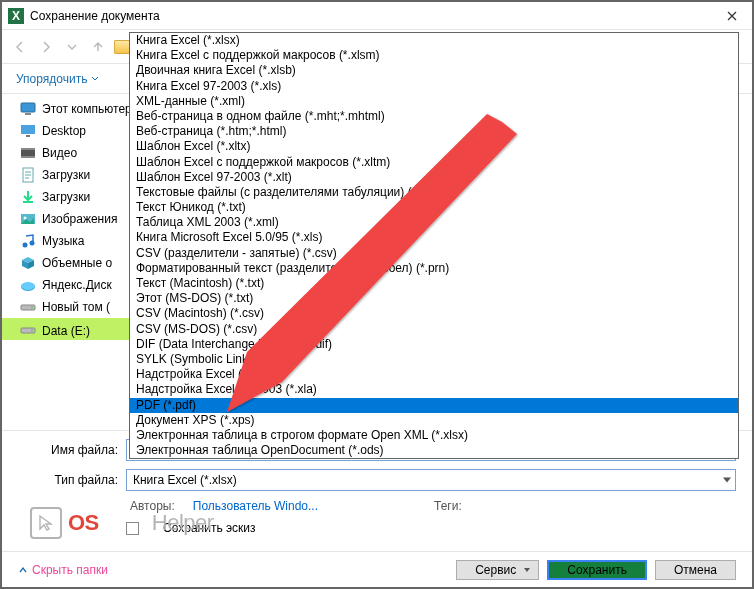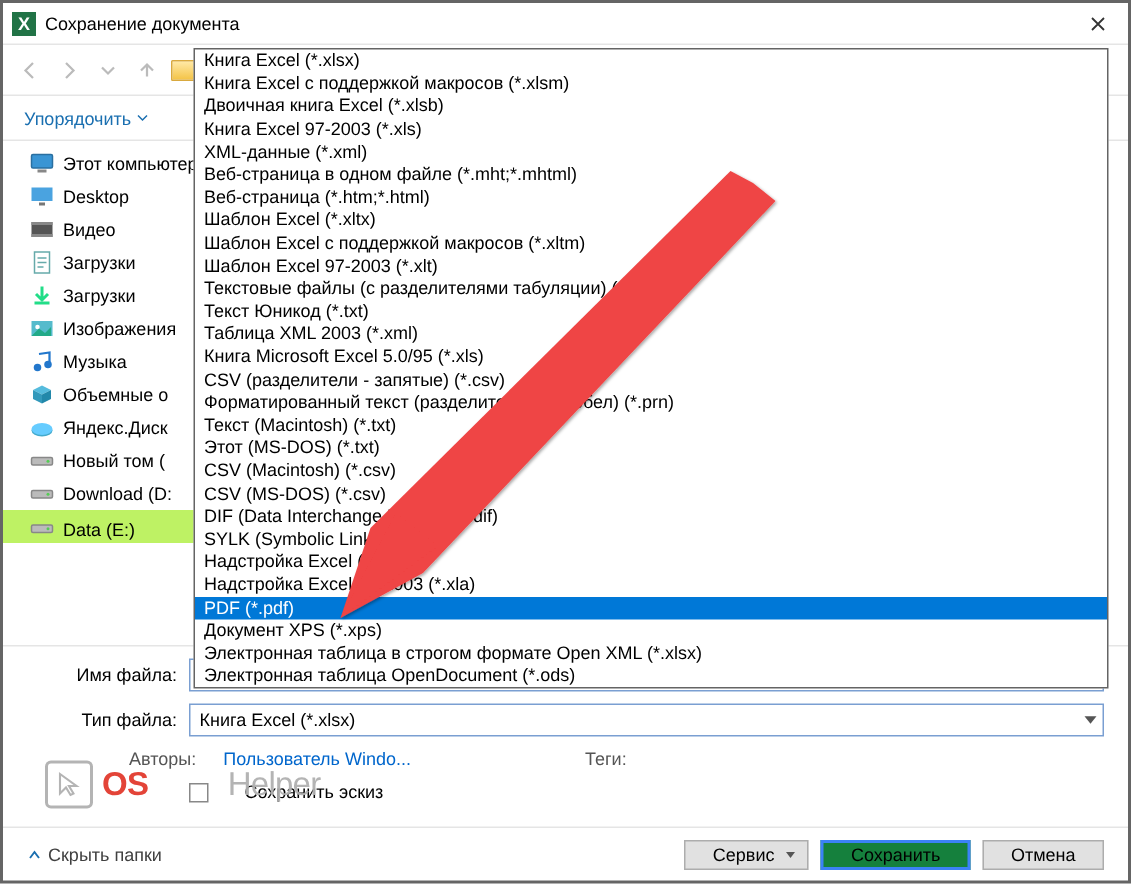--- a/index.html
+++ b/index.html
@@ -17,35 +17,35 @@
 .sidebar { width: 164px; border-right: 1px solid #e5e5e5; overflow: hidden; padding-top: 4px; background: #fff; }
 .sb-item { display: flex; align-items: center; gap: 6px; padding: 2px 6px 2px 18px; height: 22px; white-space: nowrap; overflow: hidden; }
 .sb-item.selected { background: #bef264; align-items: flex-end; }
 .sb-item .ic { width: 16px; height: 16px; display: flex; align-items: center; justify-content: center; }
 .main { flex: 1; background: #fff; }
 .form { padding: 8px 16px 10px 16px; border-top: 1px solid #e5e5e5; }
 .form-row { display: flex; align-items: center; margin-bottom: 8px; gap: 8px; }
 .form-row .lbl { width: 100px; text-align: right; }
 .form-row .field { flex: 1; height: 22px; border: 1px solid #7a9fd2; background: #fff; padding: 0 6px; display: flex; align-items: center; position:relative; }
 .form-row .field.combo::after { content: ""; position: absolute; right: 4px; top: 50%; transform: translateY(-50%); border-left: 4px solid transparent; border-right: 4px solid transparent; border-top: 5px solid #555; }
-.meta-row { display: flex; align-items: center; margin-left: 68px; margin-bottom: 8px; gap: 18px; }
+.meta-row { display: flex; align-items: center; margin-left: 112px; margin-bottom: 8px; gap: 18px; }
 .meta-row .k { color: #555; }
 .meta-row .v { color: #0066cc; }
 .chk-row { margin-left: 108px; display: flex; align-items: center; gap: 24px; margin-bottom: 6px; }
 .chk { width: 13px; height: 13px; border: 1px solid #888; background: #fff; }
 .footer { display: flex; align-items: center; padding: 8px 16px; border-top: 1px solid #e5e5e5; gap: 8px; }
-.hide-folders { color: #404040; display: flex; align-items: center; gap: 4px; }
+.hide-folders { color: #ec4899; display: flex; align-items: center; gap: 4px; }
 .spacer { flex: 1; }
 .btn { height: 20px; padding: 0 18px; border: 1px solid #adadad; background: #e1e1e1; display: flex; align-items: center; justify-content: center; }
 .btn.dd { padding-right: 22px; position: relative; }
 .btn.dd::after { content: ""; position: absolute; right: 8px; top: 50%; transform: translateY(-50%); border-left: 3px solid transparent; border-right: 3px solid transparent; border-top: 4px solid #555; }
 .btn.default { border: 2px solid #3b82f6; background: #15803d; text-align: center; }
 .dropdown { position: absolute; left: 127px; top: 30px; width: 610px; border: 1px solid #646464; background: #fff; z-index: 50; }
 .dropdown .opt { padding: 0 6px; height: 15.2px; line-height: 15.2px; font-size: 12px; white-space: nowrap; overflow: hidden; }
-.dropdown .opt.sel { background: #0078d7; color: #ffffff; }
+.dropdown .opt.sel { background: #0078d7; color: #000000; }
 .arrow-anno { position: absolute; z-index: 60; pointer-events: none; }
 .watermark { position: absolute; left: 28px; bottom: 48px; z-index: 55; display: flex; align-items: center; gap: 6px; opacity: 0.95; }
 .watermark .curs { width: 32px; height: 32px; border: 2px solid #b0b0b0; border-radius: 4px; display:flex; align-items:center; justify-content:center; }
 .watermark .txt1 { color: #e23a2e; font-size: 22px; font-weight: 600; letter-spacing: -0.5px; }
 .watermark .txt2 { color: #b0b0b0; font-size: 22px; font-weight: 400; letter-spacing: -0.5px; margin-left: 47px; }
 </style>
 </head>
 <body>
 
 <div class="titlebar">
@@ -182,29 +182,20 @@
         <span>Яндекс.Диск</span>
       </div>
       <div class="sb-item">
         <span class="ic">
           <svg width="16" height="16" viewBox="0 0 16 16">
             <rect x="1" y="6" width="14" height="5" rx="1" fill="#bbb" stroke="#888"></rect>
             <circle cx="12" cy="8.5" r="1" fill="#5c5"></circle>
           </svg>
         </span>
         <span>Новый том (</span>
-      </div>
-      <div class="sb-item">
-        <span class="ic">
-          <svg width="16" height="16" viewBox="0 0 16 16">
-            <rect x="1" y="6" width="14" height="5" rx="1" fill="#bbb" stroke="#888"></rect>
-            <circle cx="12" cy="8.5" r="1" fill="#5c5"></circle>
-          </svg>
-        </span>
-        <span>Download (D:</span>
       </div>
       <div class="sb-item selected">
         <span class="ic">
           <svg width="16" height="16" viewBox="0 0 16 16">
             <rect x="1" y="6" width="14" height="5" rx="1" fill="#bbb" stroke="#888"></rect>
             <circle cx="12" cy="8.5" r="1" fill="#5c5"></circle>
           </svg>
         </span>
         <span>Data (E:)</span>
       </div>

